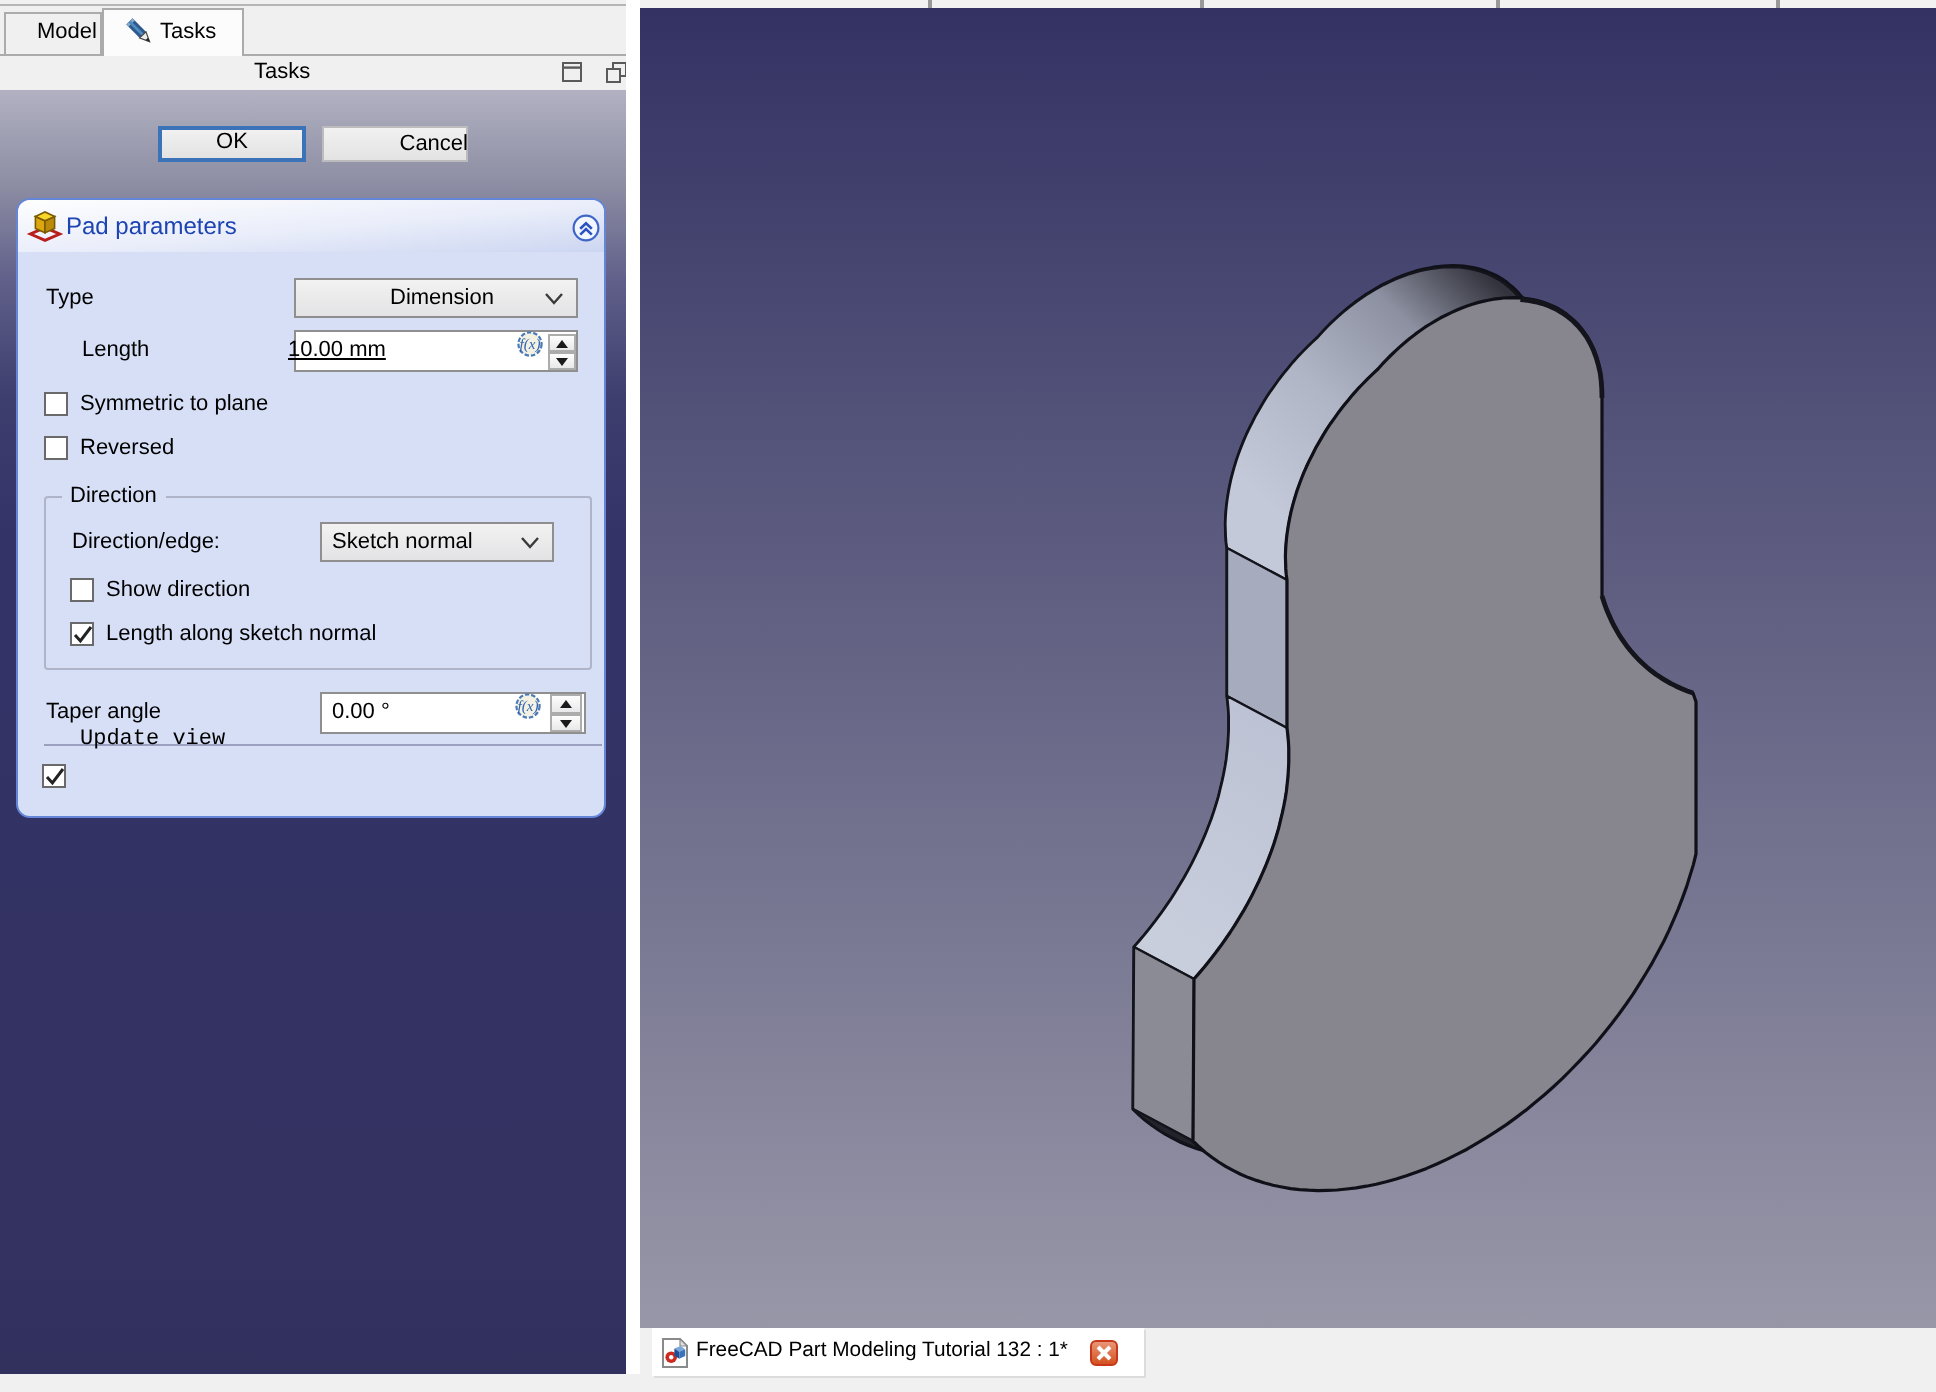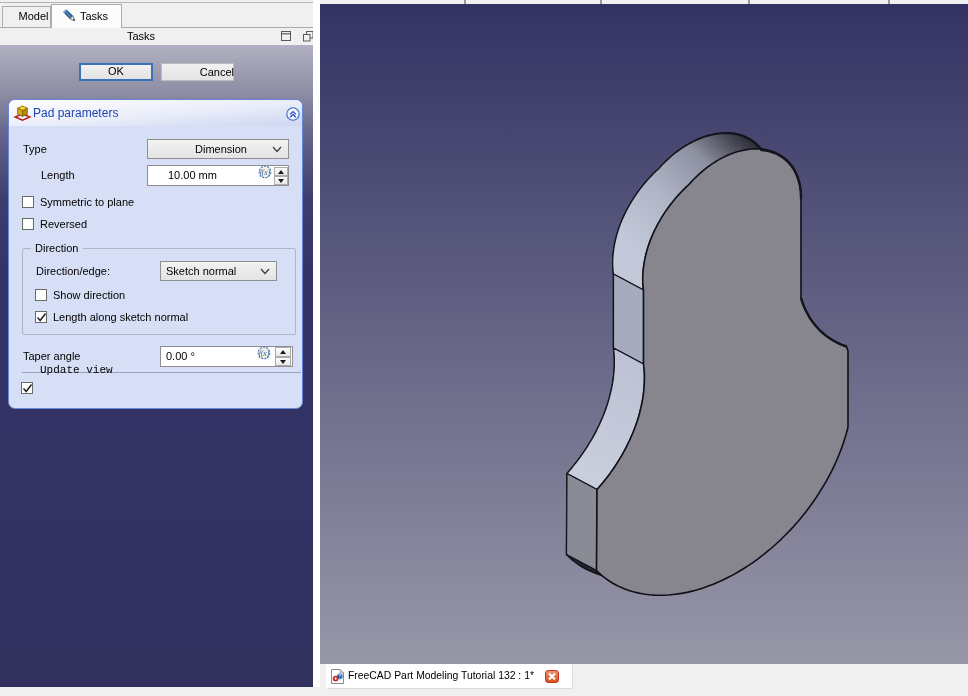--- a/index.html
+++ b/index.html
@@ -61,21 +61,21 @@
 
 <div class="lbl" style="left:23px;top:139px;height:20px;line-height:20px;">Type</div>
 <div class="combo" style="left:147px;top:139px;width:142px;height:20px;"></div>
 <div class="lbl" style="left:153px;top:139px;height:20px;line-height:20px;margin-left:42px;">Dimension</div>
 <svg class="abs" style="left:272px;top:145px;" width="10" height="9" viewBox="0 0 10 9">
     <path d="M1,2 L5,6.5 L9,2" fill="none" stroke="#3a3a3a" stroke-width="1.2"></path>
   </svg>
 
 <div class="lbl" style="left:23px;top:165px;height:20px;line-height:20px;padding-left:18px;">Length</div>
 <div class="abs" style="left:147px;top:165px;width:142px;height:21px;background:#fff;border:1px solid #8f8f8f;"></div>
-<div class="lbl" style="left:168px;top:165px;height:31px;line-height:21px;">10.00 mm</div>
+<div class="lbl" style="left:144px;top:165px;height:31px;line-height:21px;text-decoration:underline;">10.00 mm</div>
 <svg class="abs" style="left:258px;top:165px;" width="14" height="14" viewBox="0 0 14 14">
 <circle cx="7" cy="7" r="5.8" fill="#f2f1e4" stroke="#4a7ab8" stroke-width="1.1" stroke-dasharray="2.2,1"></circle>
 <text x="7" y="9.6" font-family="Liberation Serif" font-style="italic" font-size="7.6" fill="#3565b0" text-anchor="middle">f(x)</text>
 </svg>
 <div class="abs" style="left:274px;top:166.5px;width:14px;height:18px;">
 <div class="abs" style="left:0;top:0;width:14px;height:9px;background:linear-gradient(#fdfdfd,#e8e8ea);border:1px solid #acacac;"></div>
 <div class="abs" style="left:0;top:9px;width:14px;height:9px;background:linear-gradient(#fdfdfd,#e8e8ea);border:1px solid #acacac;"></div>
 <svg class="abs" style="left:4px;top:3px;" width="6" height="4" viewBox="0 0 6 4">
       <path d="M3,0 L6,4 L0,4 Z" fill="#1a1a1a"></path>
     </svg>

